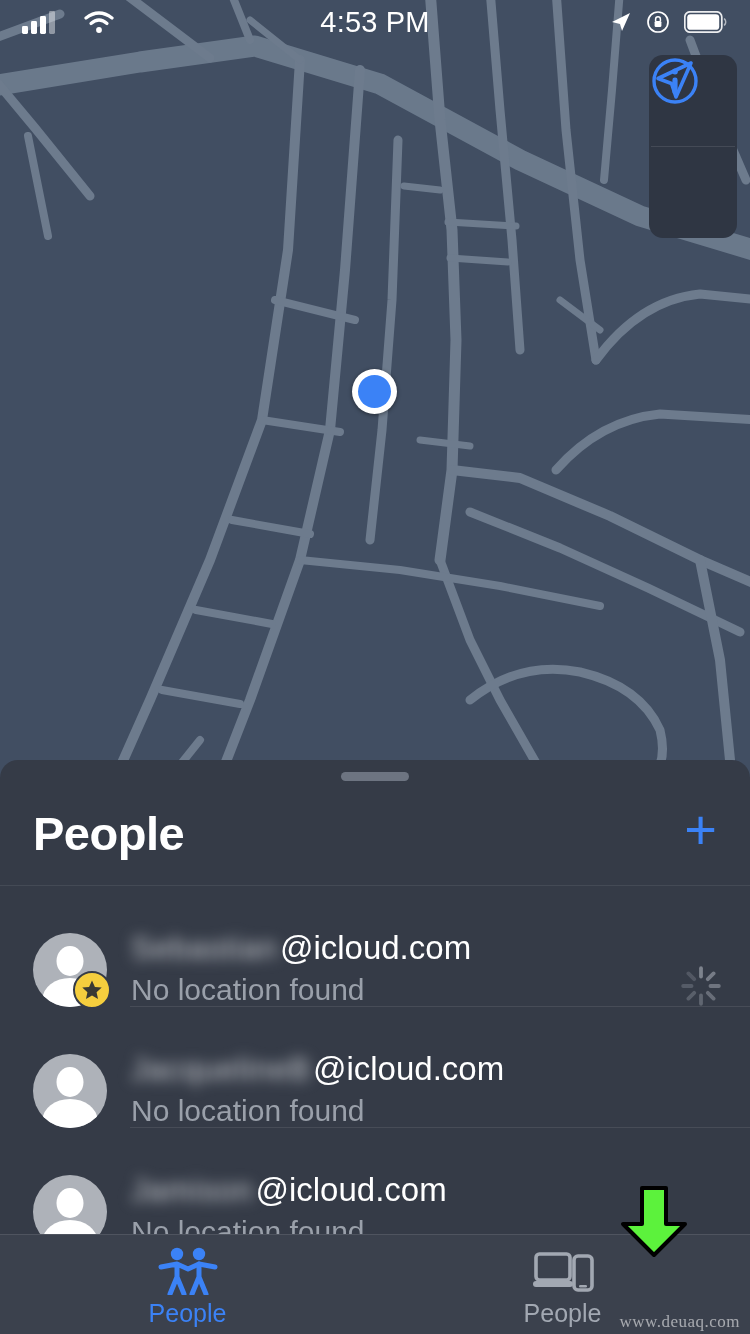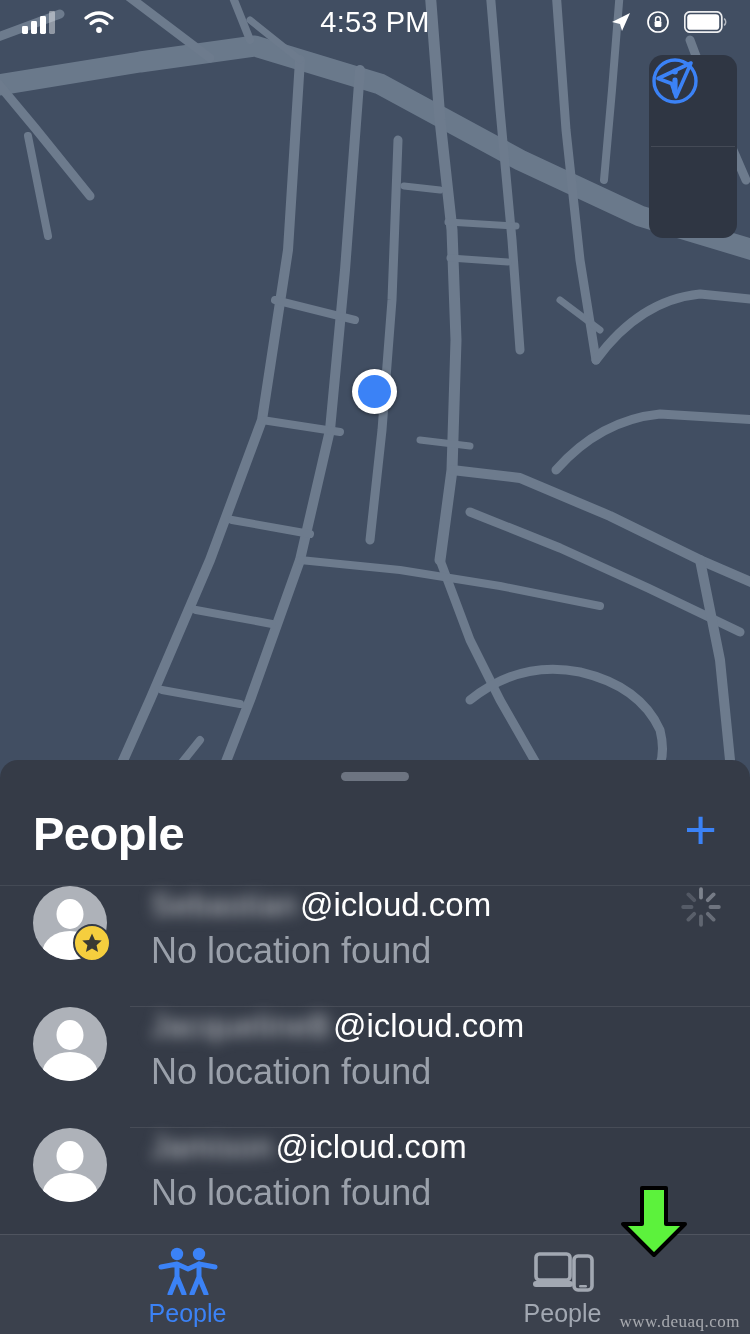--- a/index.html
+++ b/index.html
@@ -78,24 +78,23 @@
   #add-btn {
     color:#3b82f6; font-size:56px; font-weight:300; line-height:1;
     cursor:pointer; padding-bottom:6px;
   }
 
   
   #people-list { position:relative; }
   .row {
     position:relative;
     height:121px;
-    display:flex; align-items:flex-start;
+    display:flex; align-items:flex-end;
     padding-left:33px; padding-right:28px;
     cursor:pointer;
-    gap:20px;
   }
   .row::after {
     content:""; position:absolute; left:130px; right:0; bottom:0;
     height:1px; background:rgba(255,255,255,.09);
   }
   .row:last-child::after { display:none; }
 
   .avatar-wrap { position:relative; width:74px; height:74px; flex:0 0 74px; }
   .avatar {
     width:74px; height:74px; border-radius:50%;
@@ -126,21 +125,21 @@
   .blurred-name {
     display:inline-block;
     color:#c9ccd1;
     filter:blur(7px);
     -webkit-filter:blur(7px);
     font-size:31px;
     letter-spacing:1px;
     margin-right:2px;
   }
   .row-sub {
-    font-size:36px; color:#9aa0aa; margin-top:6px;
+    font-size:30px; color:#9aa0aa; margin-top:6px;
   }
 
   .spinner { width:42px; height:42px; flex:0 0 42px; opacity:.55; }
 
   
   #tabbar {
     position:absolute; left:0; bottom:0; width:750px; height:100px;
     background:#3b414d;
     border-top:1px solid rgba(255,255,255,.10);
     display:flex;

